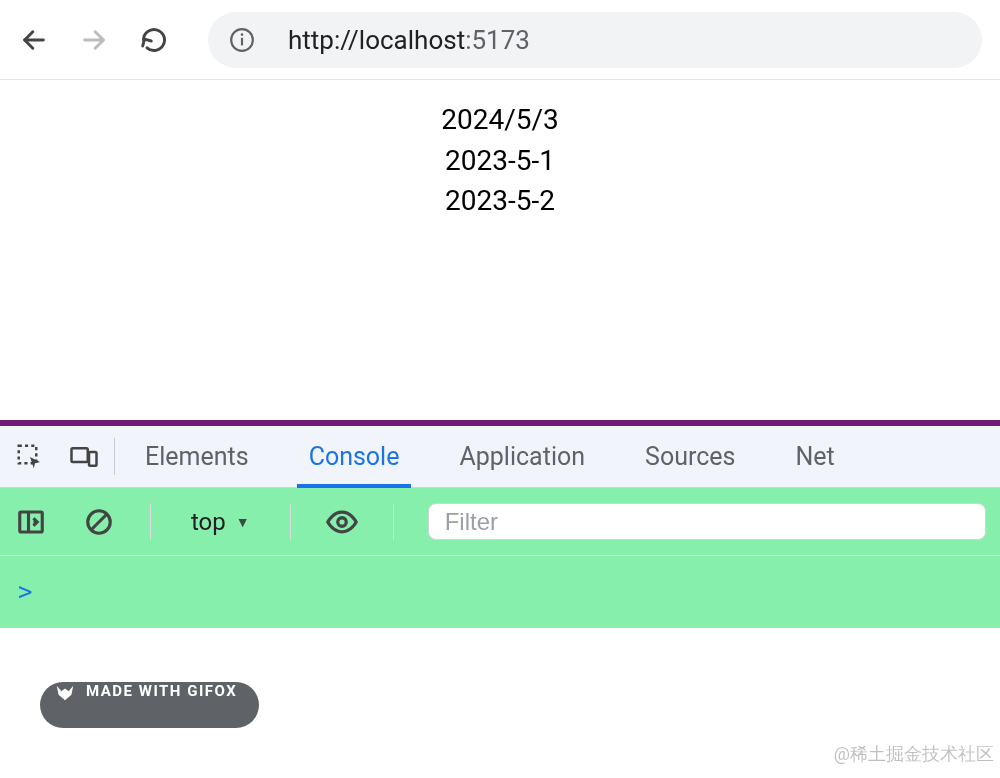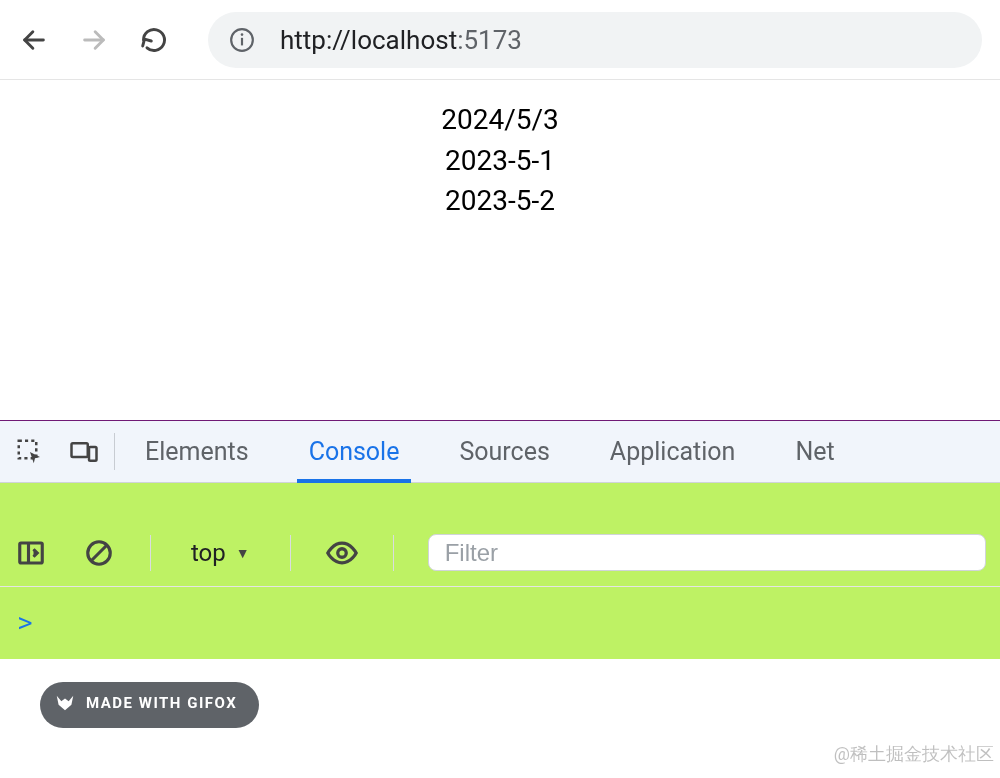--- a/index.html
+++ b/index.html
@@ -32,21 +32,21 @@
     }
     .nav-btn.disabled { color: #bbb; }
     .address-bar {
       flex: 1;
       height: 56px;
       background: #f1f3f4;
       border-radius: 28px;
       display: flex;
       align-items: center;
       padding: 0 20px;
-      gap: 24px;
+      gap: 32px;
       margin-left: 10px;
     }
     .info-icon-wrap {
       width: 28px;
       height: 28px;
       display: flex;
       align-items: center;
       justify-content: center;
       color: #5f6368;
     }
@@ -65,22 +65,22 @@
       font-size: 28px;
       line-height: 1.45;
       color: #000;
       height: 340px;
       text-align: center;
     }
     .date-line { display: block; }
 
     
     .devtools {
-      border-top: 1px solid #701a75;
-      background: #bef264;
+      border-top: 6px solid #701a75;
+      background: #86efac;
     }
     .devtools-tabs {
       height: 62px;
       background: #f1f5fb;
       display: flex;
       align-items: stretch;
       gap: 0;
       border-bottom: 1px solid #d0d4d9;
     }
     .dt-icon-group {
@@ -125,21 +125,20 @@
     }
 
     
     .console-toolbar {
       height: 68px;
       display: flex;
       align-items: center;
       padding: 12px 14px;
       gap: 34px;
       border-bottom: 1px solid #e5e5e5;
-      margin-top: 36px;
     }
     .ct-icon {
       width: 34px;
       height: 34px;
       color: #444;
       display: flex;
       align-items: center;
       justify-content: center;
       cursor: pointer;
     }
@@ -187,21 +186,21 @@
     
     .gifox-badge {
       position: absolute;
       left: 40px;
       bottom: 50px;
       background: #5f6368;
       color: #fff;
       border-radius: 24px;
       height: 46px;
       display: flex;
-      align-items: center;
+      align-items: flex-start;
       padding: 0 22px 4px 14px;
       gap: 10px;
       font-size: 15px;
       font-weight: 700;
       letter-spacing: 1.5px;
     }
     .gifox-fox {
       width: 22px;
       height: 22px;
     }
@@ -275,24 +274,24 @@
       </div>
     </div>
     <div class="dt-sep"></div>
     <div class="dt-tab">
         <span>Elements</span>
       </div>
     <div class="dt-tab active">
         <span>Console</span>
       </div>
     <div class="dt-tab">
+        <span>Application</span>
+      </div>
+    <div class="dt-tab">
         <span>Sources</span>
-      </div>
-    <div class="dt-tab">
-        <span>Application</span>
       </div>
     <div class="dt-tab">
         <span>Net</span>
       </div>
   </div>
 
   <div class="console-toolbar">
     <div class="ct-icon">
       <svg width="30" height="30" viewBox="0 0 24 24" fill="none" stroke="currentColor" stroke-width="2.5">
           <rect x="3" y="4" width="18" height="16" rx="1"></rect>

